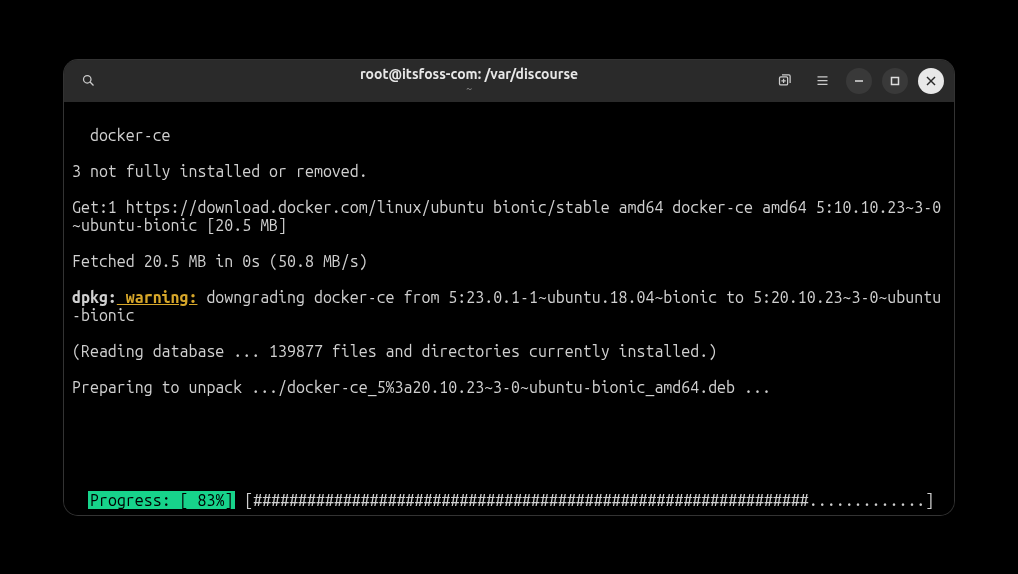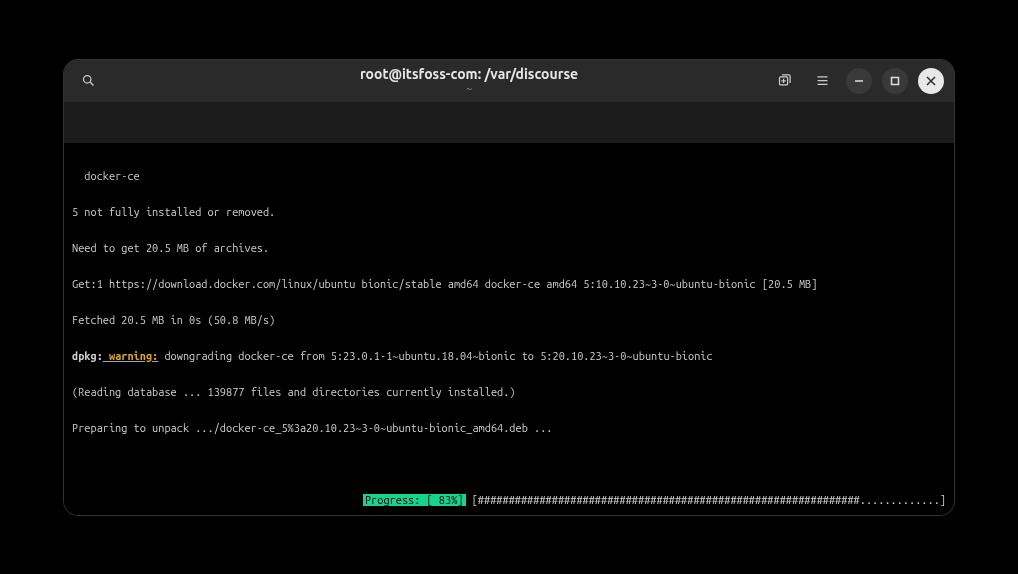--- a/index.html
+++ b/index.html
@@ -15,21 +15,20 @@
     }
     .terminal-window {
       width: 890px;
       height: 455px;
       background: #1c1c1c;
       border-radius: 14px;
       overflow: hidden;
       display: flex;
       flex-direction: column;
       box-shadow: 0 0 0 1px #333;
-      gap: 41px;
     }
     .titlebar {
       height: 42px;
       background: #2a2a2a;
       display: flex;
       align-items: center;
       padding: 0 10px;
       position: relative;
       flex-shrink: 0;
     }
@@ -87,37 +86,36 @@
       cursor: pointer;
       border: none;
     }
     .win-btn.close { background: #e8e8e8; color: #2a2a2a; }
     .win-btn svg { width: 10px; height: 10px; }
     .terminal-body {
       flex: 1;
       background: #000;
       padding: 6px 8px;
       color: #d0d0d0;
-      font-size: 11px;
+      font-size: 16px;
       line-height: 18px;
       white-space: pre-wrap;
       word-break: break-all;
       overflow: hidden;
       position: relative;
     }
     .line { display: block; }
     .warn-label { color: #d7a72a; font-weight: bold; text-decoration: underline; }
     .dpkg-label { font-weight: bold; color: #d0d0d0; }
     .progress-row {
       position: absolute;
       bottom: 6px;
-      left: 10px;
+      left: 16px;
       right: 0;
       padding: 0 8px;
-      text-align: right;
     }
     .progress-label {
       background: #17d38b;
       color: #000;
       padding: 0 2px;
     }
     .progress-bar { color: #d0d0d0; }
   </style>
 </head>
 <body>
@@ -166,22 +164,21 @@
         <svg viewBox="0 0 10 10" stroke="currentColor" stroke-width="1.5">
             <line x1="1" y1="1" x2="9" y2="9"></line>
             <line x1="9" y1="1" x2="1" y2="9"></line>
           </svg>
       </button>
     </div>
   </div>
 
   <div class="terminal-body">
 <span class="line">  docker-ce</span>
-<span class="line">5 not fully installed or removed.</span>
-<span class="line">Need to get 20.5 MB of archives.</span>
+<span class="line">3 not fully installed or removed.</span>
 <span class="line">Get:1 https://download.docker.com/linux/ubuntu bionic/stable amd64 docker-ce amd64 5:10.10.23~3-0~ubuntu-bionic [20.5 MB]</span>
 <span class="line">Fetched 20.5 MB in 0s (50.8 MB/s)</span>
 <span class="line"><span class="dpkg-label">dpkg:</span><span class="warn-label"> warning:</span><span> downgrading docker-ce from 5:23.0.1-1~ubuntu.18.04~bionic to 5:20.10.23~3-0~ubuntu-bionic</span></span>
 <span class="line">(Reading database ... 139877 files and directories currently installed.)</span>
 <span class="line">Preparing to unpack .../docker-ce_5%3a20.10.23~3-0~ubuntu-bionic_amd64.deb ...</span>
 
 
 
 
 

